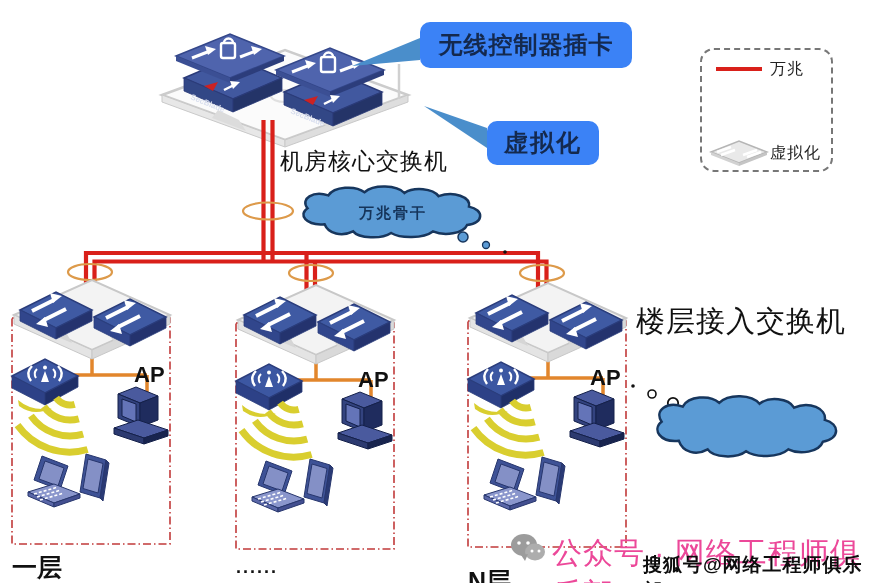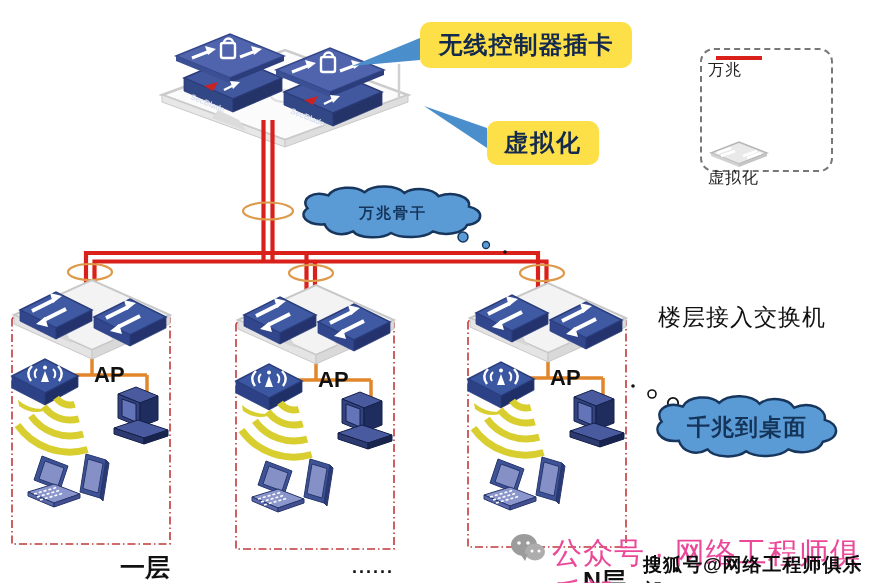--- a/index.html
+++ b/index.html
@@ -1,37 +1,37 @@
 <!DOCTYPE html>
 <html><head>
 <meta charset="utf-8">
 <style>
   html,body{margin:0;padding:0;background:#fff;}
   .stage{position:relative;width:881px;height:583px;background:#ffffff;overflow:hidden;
          font-family:"Liberation Sans","DejaVu Sans",sans-serif;}
   .stage svg.canvas{position:absolute;left:0;top:0;}
   .lbl{position:absolute;color:#111;white-space:nowrap;}
   .core-label{left:280px;top:146px;font-size:23px;letter-spacing:1px;}
-  .access-label{left:658px;top:302px;font-size:23px;letter-spacing:1px;}
+  .access-label{left:636px;top:302px;font-size:29px;letter-spacing:1px;}
   .bubble-text{position:absolute;display:flex;align-items:center;justify-content:center;
-               background:#fde047;border-radius:10px;color:#14294e;font-weight:600;}
+               background:#3b82f6;border-radius:10px;color:#14294e;font-weight:600;}
   .bubble-wireless{left:420px;top:22px;width:212px;height:46px;font-size:24px;letter-spacing:1px;}
   .bubble-virt{left:487px;top:121px;width:112px;height:44px;font-size:24px;letter-spacing:2px;}
   .cloud-text{position:absolute;display:flex;align-items:center;justify-content:center;
               color:#15345a;font-weight:700;}
   .cloud-backbone-text{left:298px;top:189px;width:190px;height:48px;font-size:15px;letter-spacing:2px;}
   .cloud-desktop-text{left:650px;top:400px;width:194px;height:54px;font-size:23px;letter-spacing:1px;}
-  .ap-label{position:absolute;font-size:22px;font-weight:600;color:#111;}
-  .floor-name{position:absolute;width:158px;text-align:right;font-size:25px;font-weight:700;color:#111;}
+  .ap-label{position:absolute;font-size:22px;font-weight:600;color:#111;margin-left:40px;}
+  .floor-name{position:absolute;width:158px;text-align:left;font-size:25px;font-weight:700;color:#111;}
   .floor-dots{font-size:18px;font-weight:900;letter-spacing:2px;}
   
   .legend{position:absolute;left:700px;top:48px;width:133px;height:124px;
           border:2px dashed #777;border-radius:14px;box-sizing:border-box;padding:6px 4px 4px 6px;
           display:flex;flex-direction:column;justify-content:space-between;}
-  .legend-row{display:flex;height:26px;flex-direction:column;}
+  .legend-row{display:flex;align-items:center;height:26px;}
   .legend-swatch{width:62px;display:flex;align-items:center;justify-content:center;}
   .legend-label{font-size:16px;color:#222;letter-spacing:1px;}
   .line-red{width:46px;height:4px;background:#d9201a;}
   .line-orange{width:46px;height:4px;background:#d98a33;}
   
   .wm-gray{position:absolute;left:552px;top:533px;font-size:30px;color:#ec4899;letter-spacing:1px;}
   .wm-black{position:absolute;left:643px;top:552px;font-size:19px;font-weight:800;color:#0d0d0d;letter-spacing:1px;}
   .wm-icon{position:absolute;left:509px;top:530px;}
 </style>
 </head>
@@ -196,23 +196,23 @@
       <circle cx="652" cy="394" r="4" fill="#fff" stroke="#111" stroke-width="1.6"></circle>
       <circle cx="673" cy="403" r="5.2" fill="#fff" stroke="#111" stroke-width="1.8"></circle>
       <g transform="translate(652,399) scale(0.96,0.95)">
         <use href="#cloud" fill="#5b9bd5" stroke="#17365d" stroke-width="2.5"></use>
       </g>
     </g>
   </svg>
 
   <div class="bubble-text bubble-wireless">无线控制器插卡</div>
   <div class="bubble-text bubble-virt">虚拟化</div>
+  <div class="lbl core-label">机房核心交换机</div>
   <div class="cloud-text cloud-backbone-text">万兆骨干</div>
   <div class="lbl access-label">楼层接入交换机</div>
-  <div class="cloud-text cloud-desktop-text">千兆到桌面</div>
 
   <div class="ap-label" style="left:94px;top:362px;">AP</div>
   <div class="ap-label" style="left:318px;top:367px;">AP</div>
   <div class="ap-label" style="left:550px;top:365px;">AP</div>
 
   <div class="floor-name" style="left:12px;top:551px;">一层</div>
   <div class="floor-name floor-dots" style="left:236px;top:557px;">......</div>
   <div class="floor-name" style="left:468px;top:565px;">N层</div>
 
   <div class="legend">

